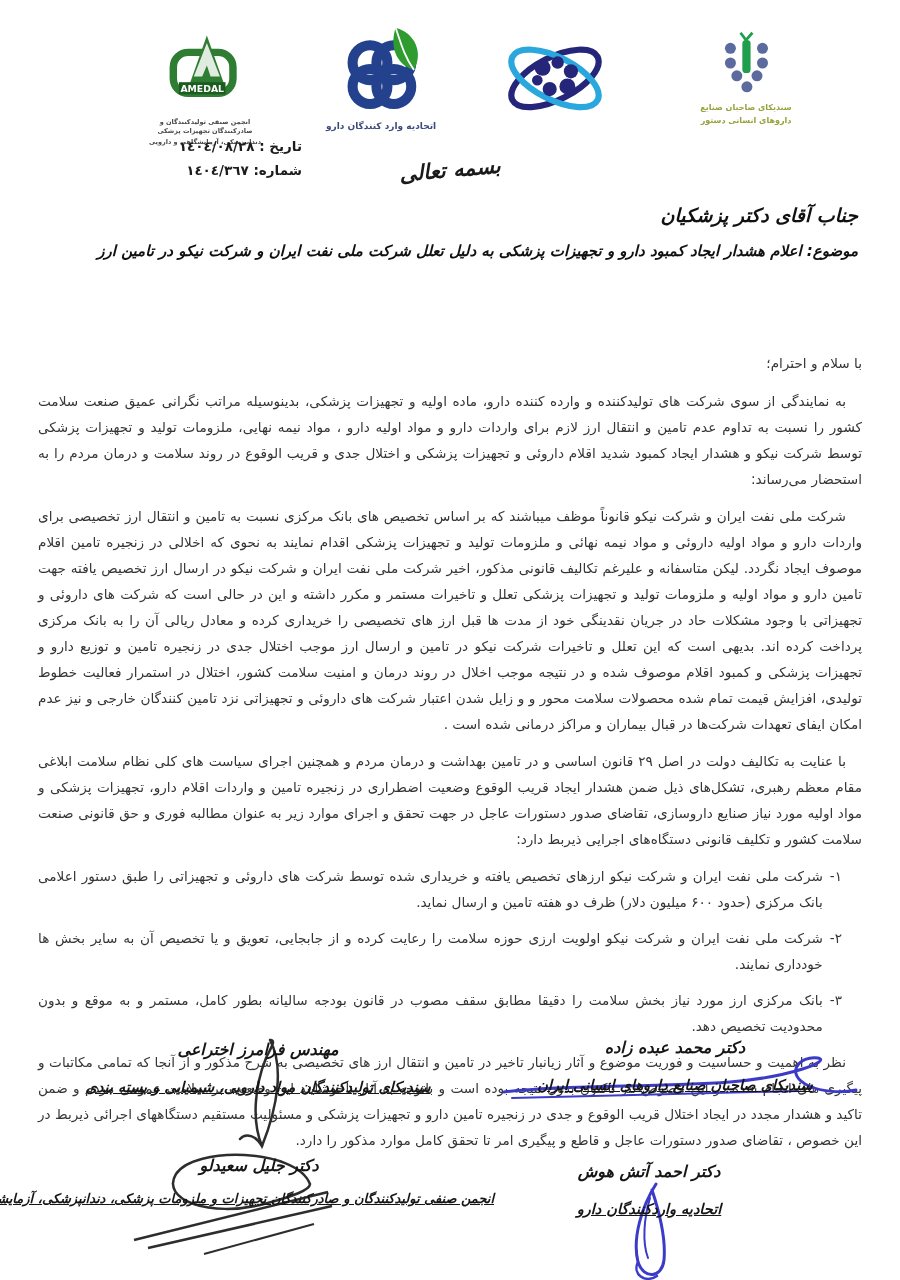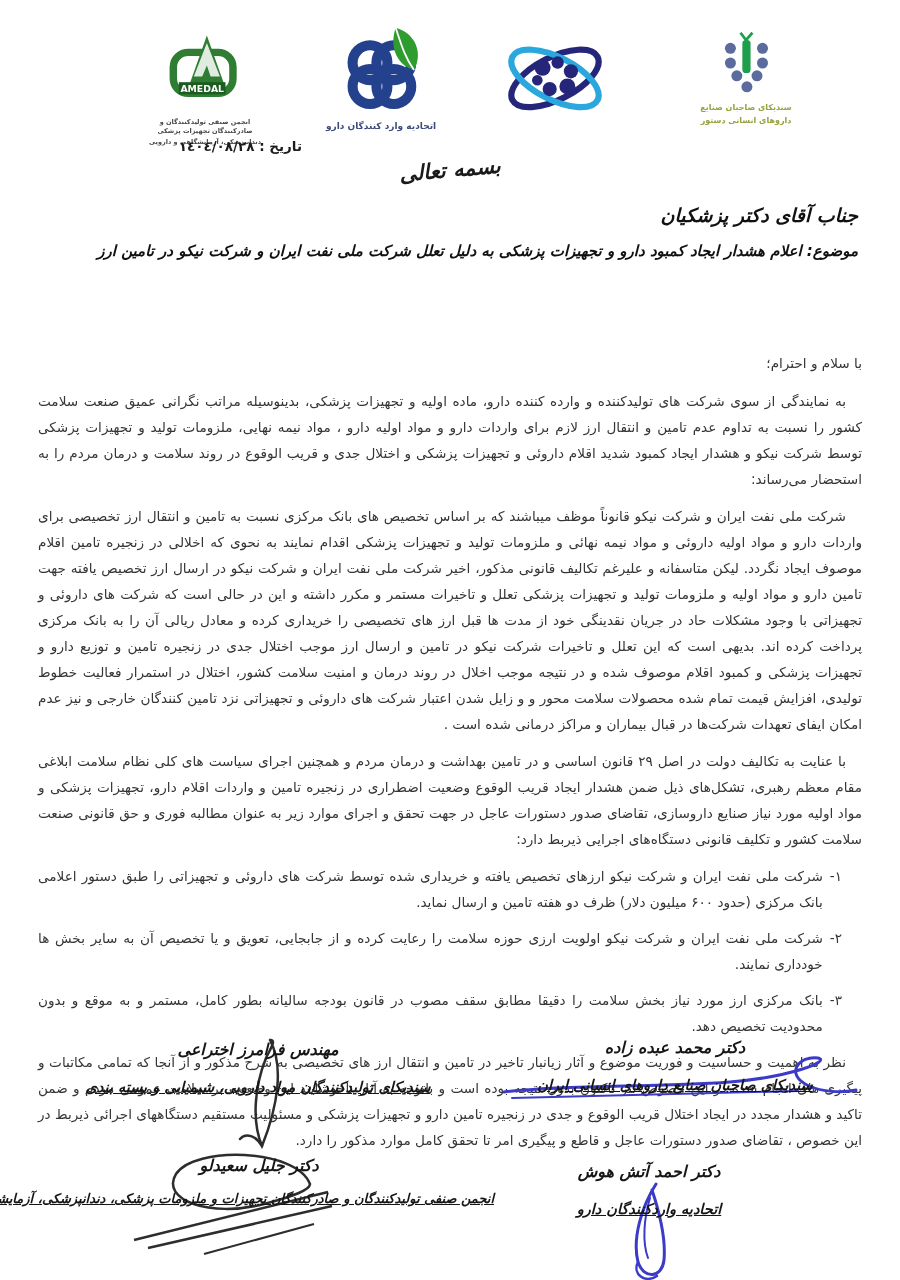--- a/index.html
+++ b/index.html
@@ -103,20 +103,21 @@
       <circle cx="53" cy="36" r="6" fill="#5b6b9e"></circle>
       <circle cx="47" cy="50" r="6" fill="#5b6b9e"></circle>
       <circle cx="36" cy="62" r="6" fill="#5b6b9e"></circle>
     </svg>
     <div class="logo-caption-olive">سندیکای صاحبان صنایع</div>
     <div class="logo-caption-olive">داروهای انسانی دستور</div>
   </div>
 
   <div class="dateblock">
     <div><span>تاریخ :</span> <span>١٤٠٤/٠٨/٢٨</span></div>
+    <div><span>شماره:</span> <span>١٤٠٤/٣٦٧</span></div>
   </div>
 
   <div class="bism">بسمه تعالی</div>
 
   <div class="recip">
     <div class="recip-line1">جناب آقای دکتر پزشکیان</div>
     <div class="subject">موضوع: اعلام هشدار ایجاد کمبود دارو و تجهیزات پزشکی به دلیل تعلل شرکت ملی نفت ایران و شرکت نیکو در تامین ارز</div>
   </div>
 
   <div class="bodytext">

